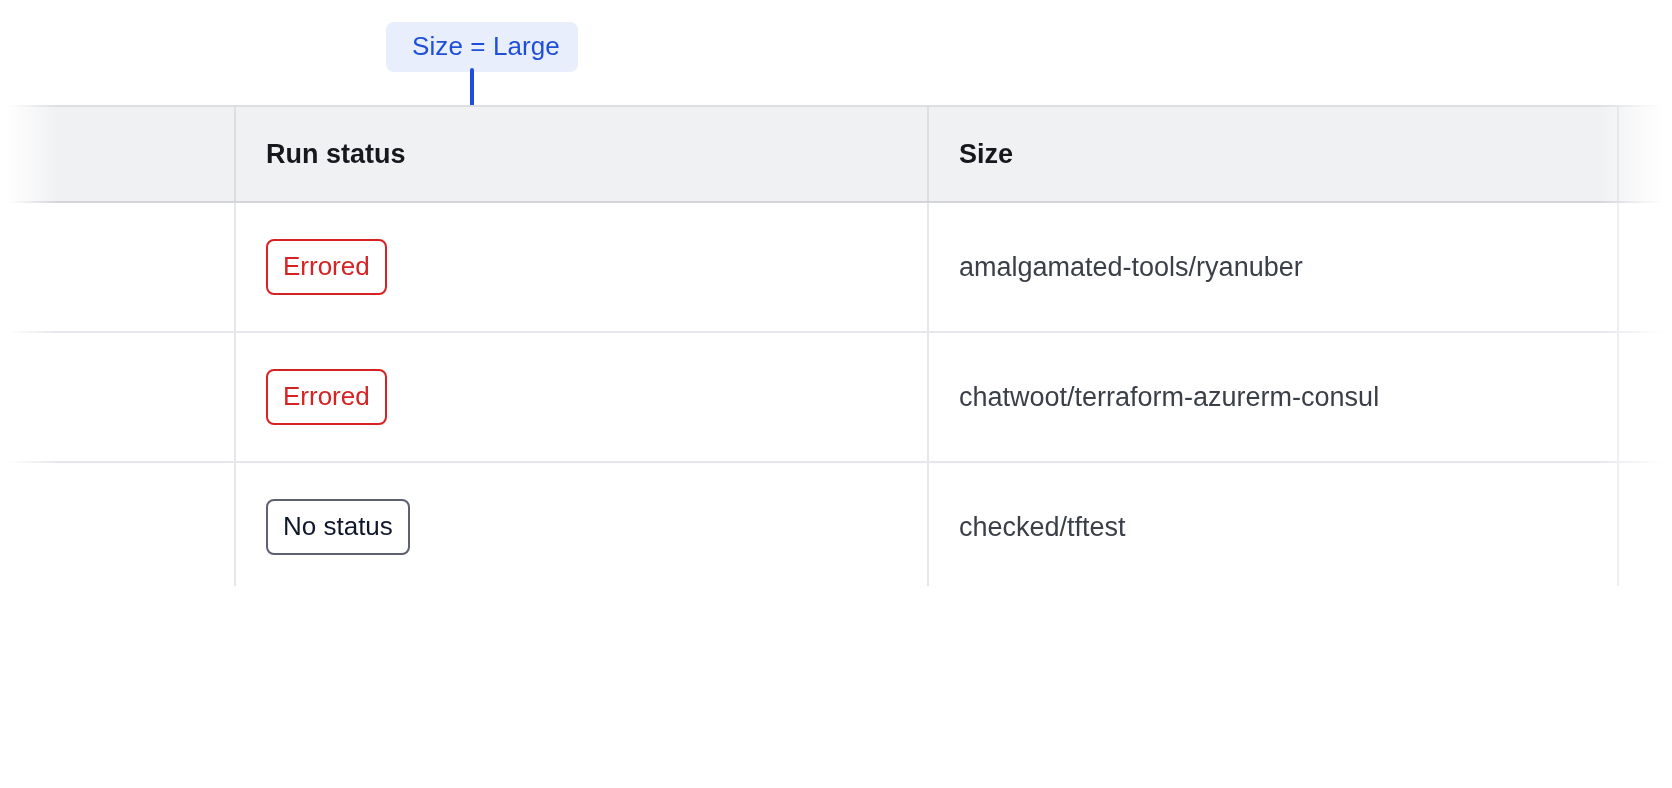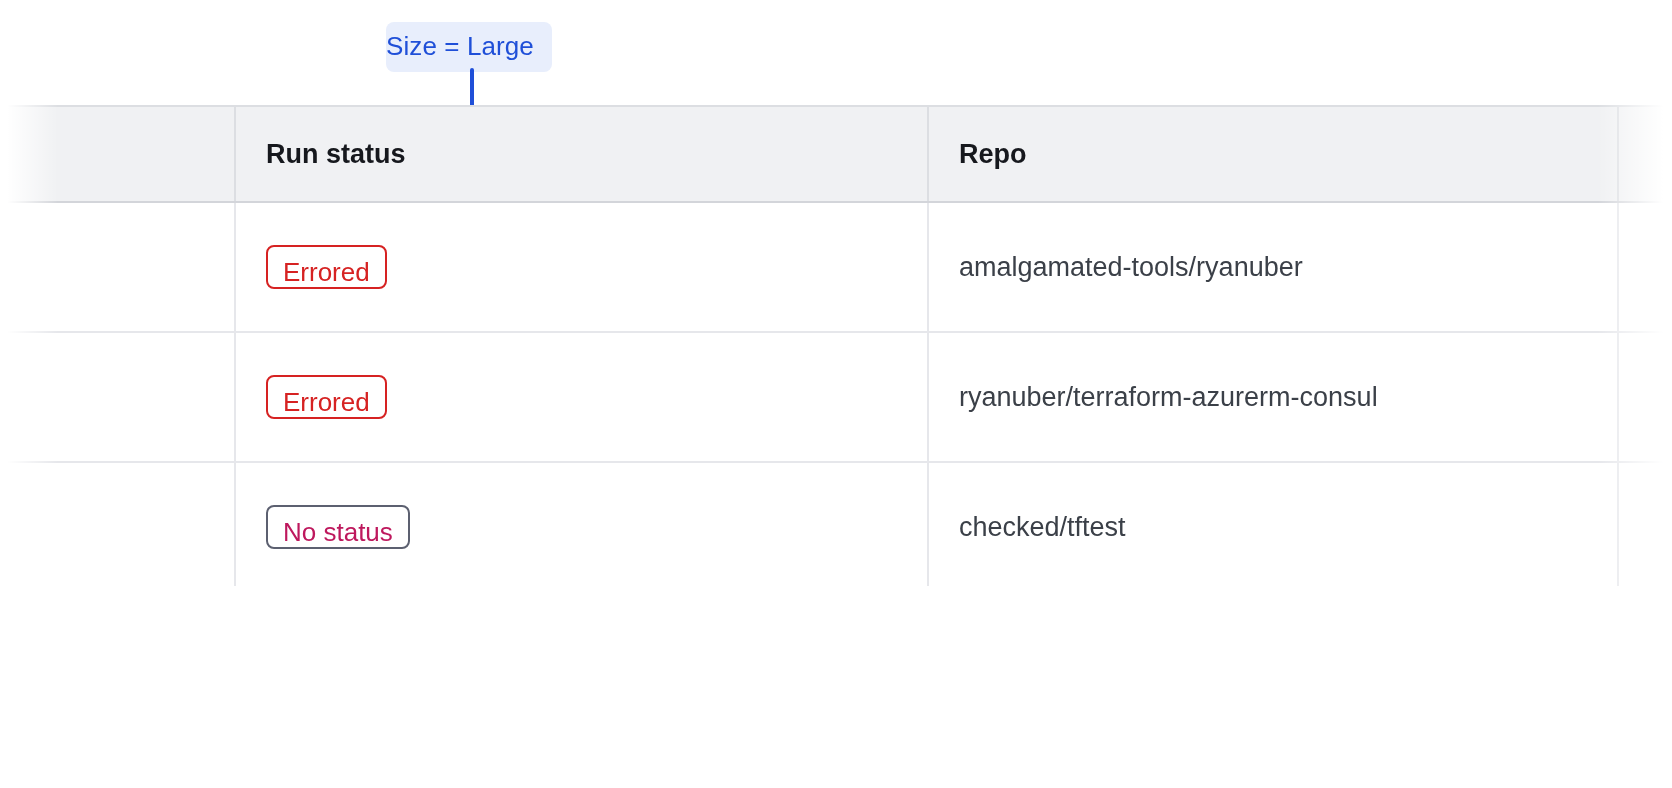--- a/index.html
+++ b/index.html
@@ -26,21 +26,21 @@
 
   
   .callout {
     position: absolute;
     left: 386px;
     top: 22px;
     background: #E8EEFC;
     color: #1F4FD8;
     font-size: 26px;
     line-height: 1;
-    padding: 11px 18px 13px 0;
+    padding: 11px 18px 13px 26px;
     border-radius: 8px;
     white-space: nowrap;
     letter-spacing: 0.1px;
   }
   .callout-line {
     position: absolute;
     left: 470px;
     top: 68px;
     width: 4px;
     height: 194px;
@@ -106,29 +106,29 @@
     background: #ffffff;
   }
   .tbl tbody td.c-select-d { padding-left: 0; }
   .tbl tbody td.c-extra-d { border-right: none; }
 
   
   .badge {
     display: inline-block;
     font-size: 26px;
     line-height: 1;
-    padding: 12px 15px 2px 15px;
+    padding: 12px 15px 14px 15px;
     border-radius: 8px;
     border: 2px solid currentColor;
     background: #ffffff;
     white-space: nowrap;
   }
   .badge-errored        { color: #D62222; }
   .badge-policy-checked { color: #BC5206; }
-  .badge-no-status      { color: #be185d; border-color: #5C6070; }
+  .badge-no-status      { color: #0f172a; border-color: #5C6070; }
 
   
   .fade-left {
     position: absolute;
     left: 0; top: 0;
     width: 58px; height: 788px;
     background: linear-gradient(to right, #ffffff 12%, rgba(255,255,255,0) 100%);
     pointer-events: none;
     z-index: 5;
   }
@@ -163,35 +163,35 @@
       <colgroup>
         <col class="c-select">
         <col class="c-status">
         <col class="c-repo">
         <col class="c-extra">
       </colgroup>
       <thead>
         <tr>
           <th class="c-select-h"></th>
           <th>Run status</th>
-          <th>Repo</th>
+          <th>Size</th>
           <th class="c-extra-h"></th>
         </tr>
       </thead>
       <tbody id="table-body">
           <tr>
             <td class="c-select-d"></td>
             <td><span class="badge badge-errored">Errored</span></td>
             <td>amalgamated-tools/ryanuber</td>
             <td class="c-extra-d"></td>
           </tr>
           <tr>
             <td class="c-select-d"></td>
             <td><span class="badge badge-errored">Errored</span></td>
-            <td>ryanuber/terraform-azurerm-consul</td>
+            <td>chatwoot/terraform-azurerm-consul</td>
             <td class="c-extra-d"></td>
           </tr>
           <tr>
             <td class="c-select-d"></td>
             <td><span class="badge badge-no-status">No status</span></td>
             <td>checked/tftest</td>
             <td class="c-extra-d"></td>
           </tr>
           <tr>
             <td class="c-select-d"></td>

